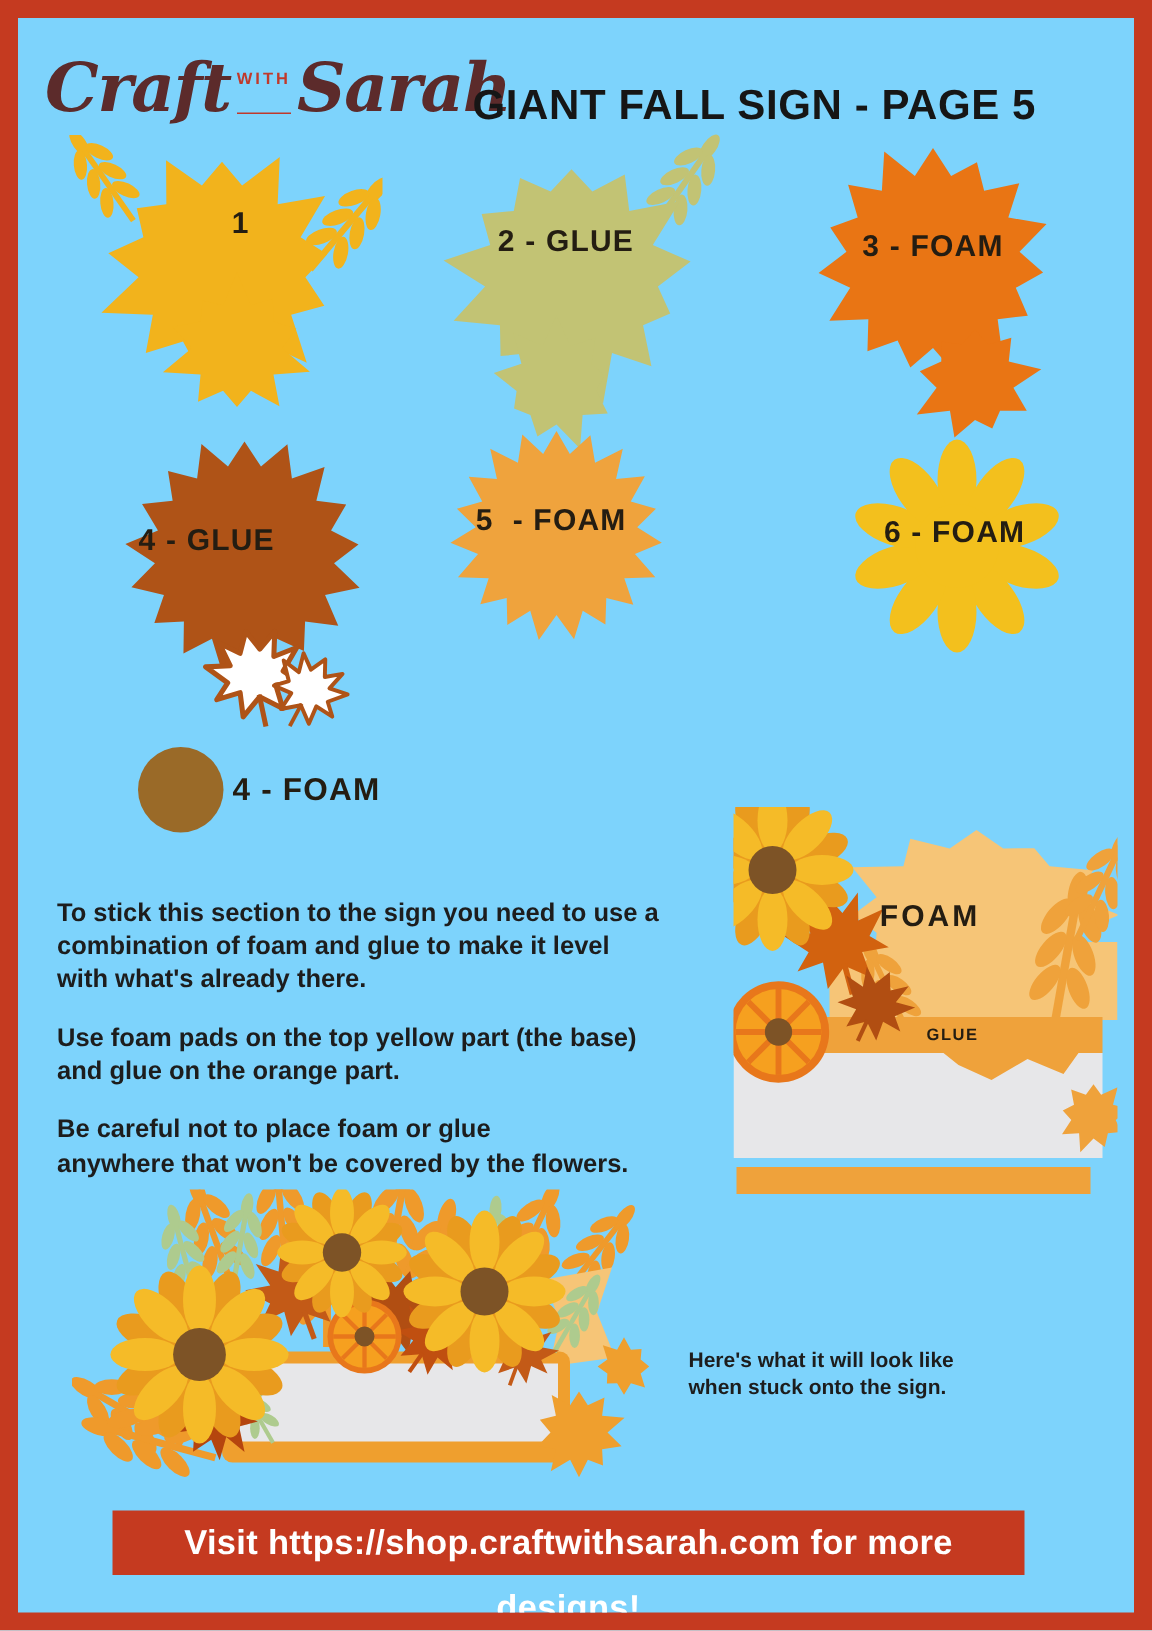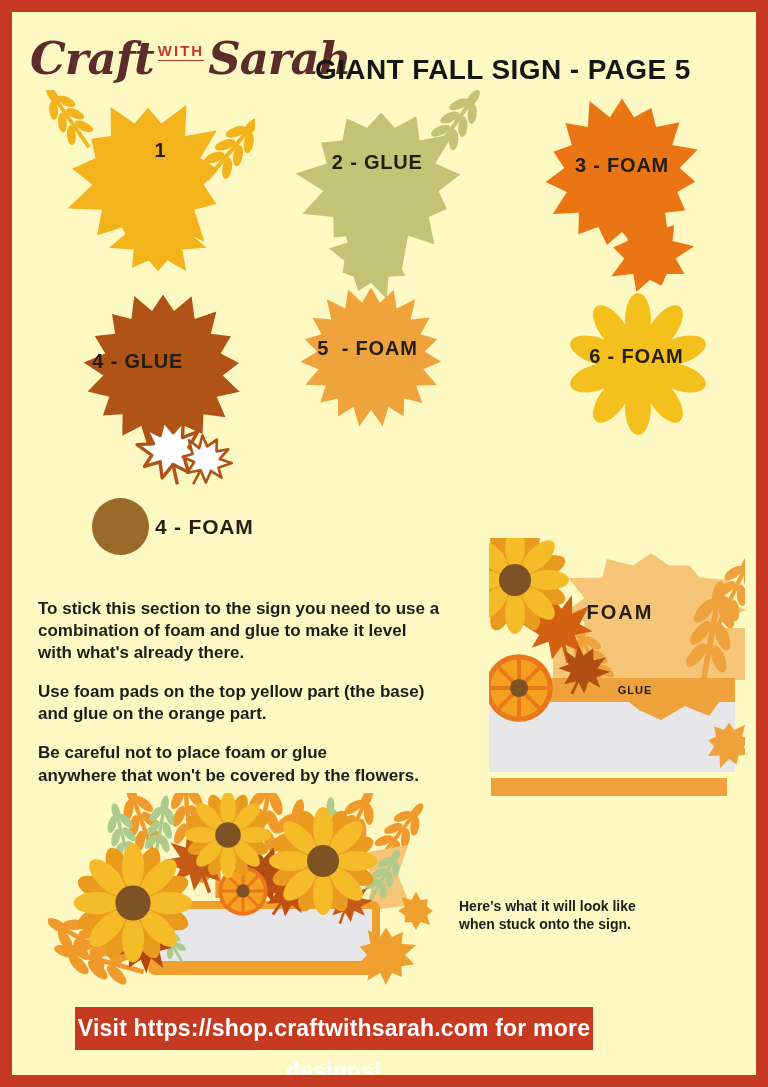--- a/index.html
+++ b/index.html
@@ -1,25 +1,25 @@
 <!DOCTYPE html>
 <html><head>
 <meta charset="utf-8">
 <style>
   html,body{margin:0;padding:0;background:#fff;}
   .page{
     position:relative; width:768px; height:1087px; box-sizing:border-box;
-    border:12px solid #C53A20; background:#fef9c3; overflow:hidden;
+    border:12px solid #C53A20; background:#7dd3fc; overflow:hidden;
     font-family:"Liberation Sans", sans-serif;
   }
   
   .logo{position:absolute; left:18px; top:20px; width:280px; height:62px; color:#5C2B2B; white-space:nowrap;}
   .logo .script{font-family:"DejaVu Serif", serif; font-style:italic; font-weight:bold; font-size:45px; letter-spacing:-1px;}
   .logo .with-wrap{display:inline-block; text-align:center; vertical-align:18px; margin:0 4px;}
-  .logo .with{display:block; color:#C0392B; font-size:15px; font-weight:bold; letter-spacing:2px; text-transform:uppercase; border-bottom:1px solid #C0392B; padding-bottom:1px;}
+  .logo .with{display:block; color:#C0392B; font-size:11px; font-weight:bold; letter-spacing:2px; text-transform:uppercase; border-bottom:1px solid #C0392B; padding-bottom:16px;}
   .page-title{
     position:absolute; left:303px; top:42px; width:440px; margin:0;
     font-size:28px; font-weight:800; color:#161616; letter-spacing:0.4px; white-space:nowrap;
   }
   
   .piece{position:absolute;}
   .piece svg{display:block;}
   .piece-label{
     position:absolute; transform:translate(-50%,-50%);
     font-weight:bold; font-size:20px; color:#241D12; letter-spacing:0.8px; white-space:pre;
@@ -41,21 +41,21 @@
     font-size:11px; font-weight:800; color:#241D12; letter-spacing:1px;
   }
   
   .preview{position:absolute; left:36px; top:781px; width:400px; height:205px;}
   .caption{
     position:absolute; left:443px; top:881px; width:300px; margin:4px;
     font-size:14px; font-weight:bold; color:#1D1D1D; line-height:1.3; white-space:pre-line;
   }
   
   .footer-banner{
-    position:absolute; left:63px; top:995px; width:518px; height:43px;
+    position:absolute; left:63px; top:995px; width:608px; height:43px;
     background:#C53A20; color:#ffffff; text-align:center; line-height:43px;
     font-size:23px; font-weight:600; letter-spacing:0.2px; cursor:pointer;
   }
 </style>
 </head>
 <body>
 
 <div class="page">
 
   <svg width="0" height="0" style="position:absolute">

